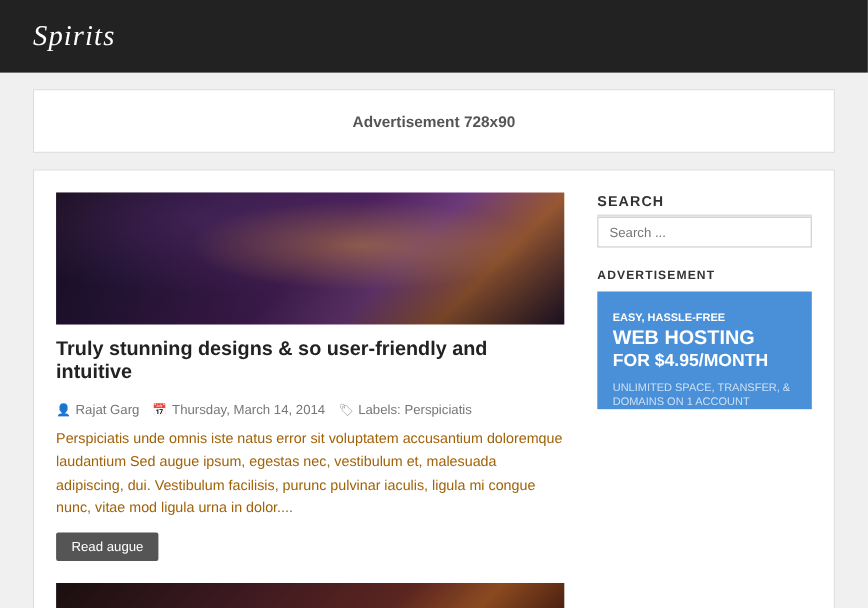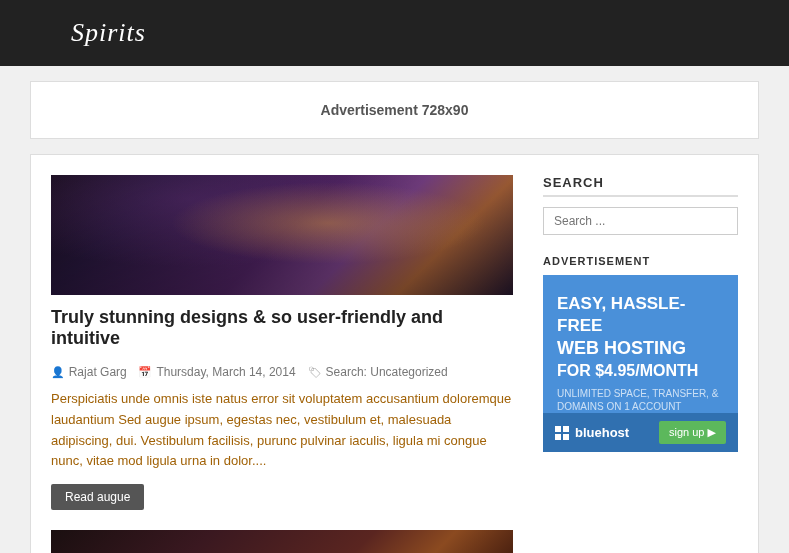--- a/index.html
+++ b/index.html
@@ -13,21 +13,20 @@
       align-items: center;
       height: 66px;
     }
     #logo {
       font-family: Georgia, serif;
       font-style: italic;
       font-size: 26px;
       color: #fff;
       flex: 1;
       letter-spacing: 1px;
-      margin-left: 41px;
     }
     #nav {
       display: flex;
       gap: 28px;
     }
     .nav-item {
       color: #ccc;
       font-size: 12px;
       font-weight: bold;
       text-transform: uppercase;
@@ -146,21 +145,20 @@
       width: 195px;
       flex-shrink: 0;
     }
 
     .sidebar-section-title {
       font-size: 13px;
       font-weight: bold;
       color: #333;
       text-transform: uppercase;
       letter-spacing: 1px;
-      margin-bottom: 10px;
       padding-bottom: 5px;
       border-bottom: 2px solid #ddd;
     }
 
     .search-box {
       width: 100%;
       padding: 6px 10px;
       border: 1px solid #ccc;
       font-size: 12px;
       color: #4c1d95;
@@ -181,21 +179,21 @@
 
     .bluehost-ad {
       background: #4a90d9;
       padding: 18px 14px 0 14px;
       color: #fff;
       font-weight: bold;
       font-size: 16px;
       line-height: 1.3;
       text-transform: uppercase;
     }
-    .bluehost-ad .easy { color: #fff; font-size: 17px; }
+    .bluehost-ad .easy { color: #fff; font-size: 10px; }
     .bluehost-ad .price { font-size: 18px; }
     .bluehost-ad .sub { font-size: 10px; font-weight: normal; color: #cce0f5; margin-top: 6px; margin-bottom: 0; }
     .bluehost-footer {
       background: #3070b0;
       display: flex;
       align-items: center;
       justify-content: space-between;
       padding: 8px 12px;
     }
     .bluehost-logo {
@@ -251,21 +249,21 @@
         <span class="post-meta-item">
           <span class="meta-icon">👤</span>
           <span>Rajat Garg</span>
         </span>
         <span class="post-meta-item">
           <span class="meta-icon">📅</span>
           <span>Thursday, March 14, 2014</span>
         </span>
         <span class="post-meta-item">
           <span class="meta-icon">🏷</span>
-          <span>Search: Uncategorized</span>
+          <span>Labels: Perspiciatis</span>
         </span>
       </div>
       <p class="post-excerpt">Perspiciatis unde omnis iste natus error sit voluptatem accusantium doloremque laudantium Sed augue ipsum, egestas nec, vestibulum et, malesuada adipiscing, dui. Vestibulum facilisis, purunc pulvinar iaculis, ligula mi congue nunc, vitae mod ligula urna in dolor....</p>
       <button class="read-more-btn">Read augue</button>
     </article>
 
     <article class="second-post">
       <div class="post-image post-image-2" style="height:80px;"></div>
     </article>
 
@@ -279,29 +277,17 @@
     </div>
 
     <div class="ad-sidebar">
       <div class="ad-sidebar-title">ADVERTISEMENT</div>
       <div class="bluehost-ad">
         <div class="easy">EASY, HASSLE-FREE</div>
         <div class="price">WEB HOSTING</div>
         <div>FOR $4.95/MONTH</div>
         <div class="sub">unlimited space, transfer, &amp; domains on 1 account</div>
       </div>
-      <div class="bluehost-footer">
-        <div class="bluehost-logo">
-          <div class="bh-grid">
-            <span></span>
-              <span></span>
-              <span></span>
-              <span></span>
-          </div>
-          <span>bluehost</span>
-        </div>
-        <button class="signup-btn">sign up ▶</button>
-      </div>
     </div>
 
   </aside>
 
 </div>
 
 </body></html>

